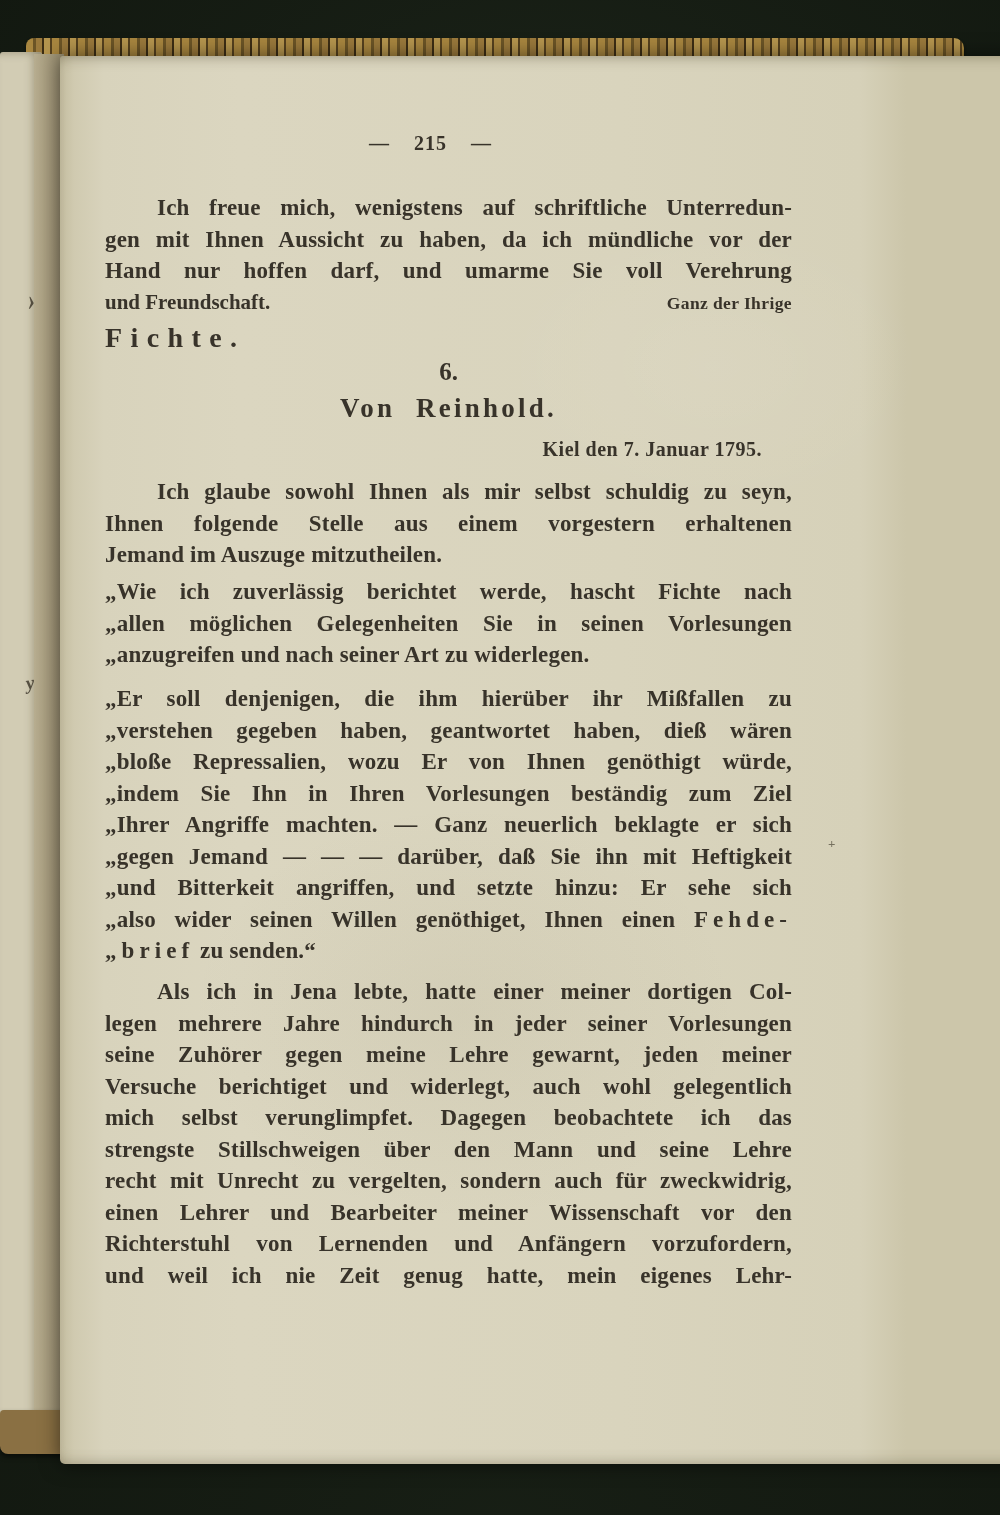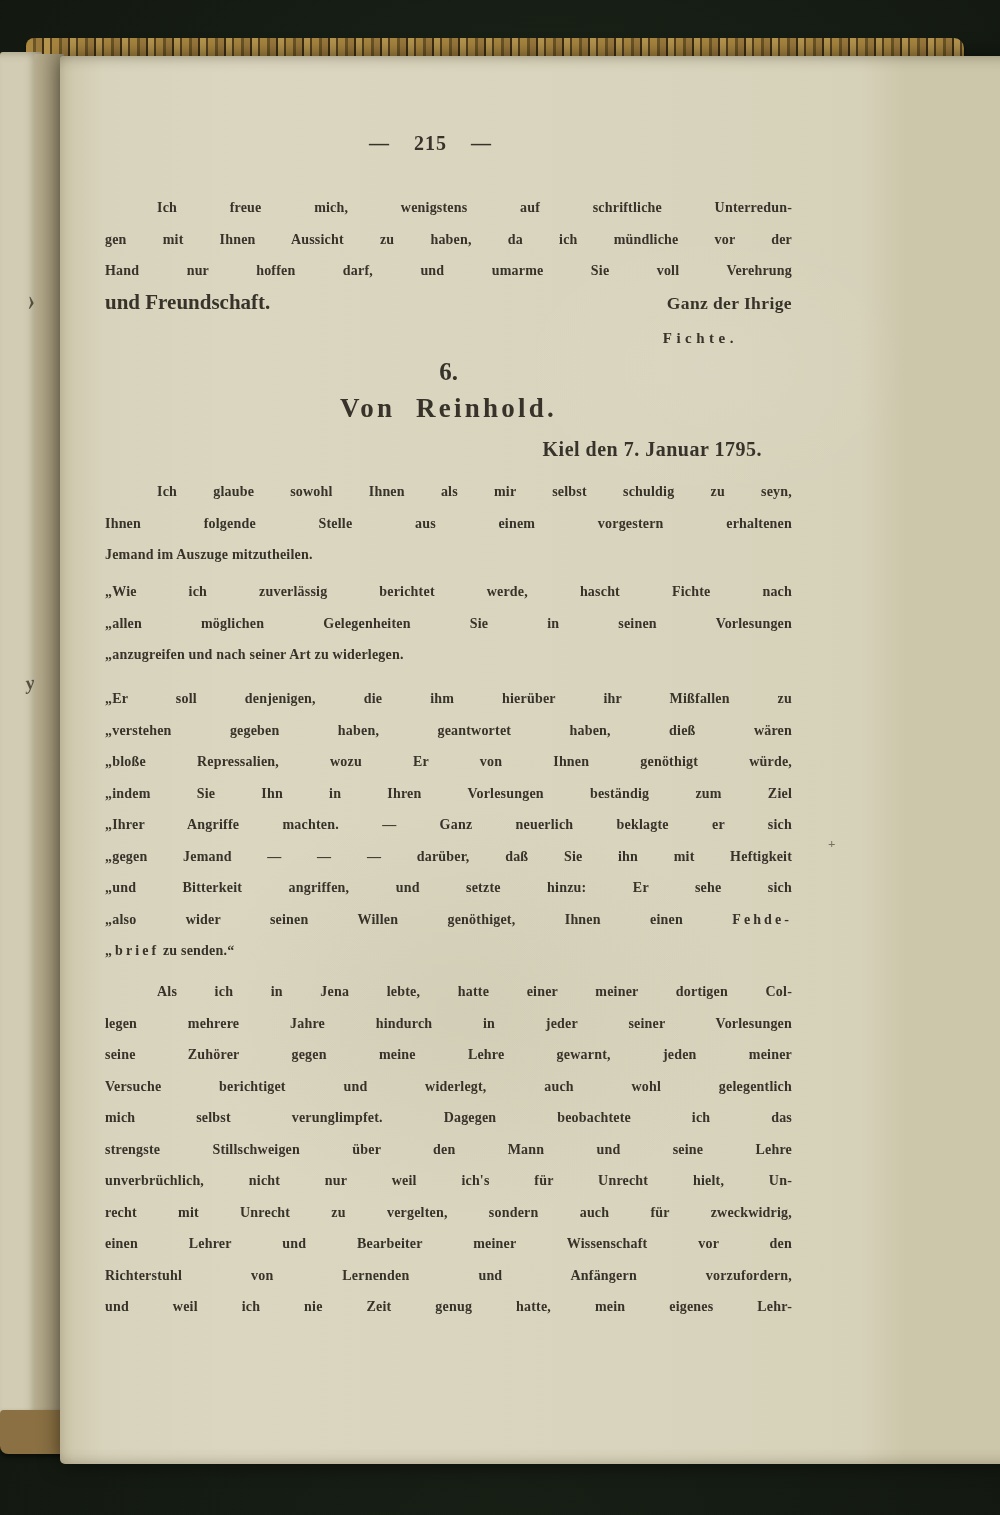--- a/index.html
+++ b/index.html
@@ -69,36 +69,36 @@
       radial-gradient(ellipse 340px 230px at 68% 22%, rgba(255,255,255,.06), transparent 65%),
       radial-gradient(ellipse 420px 320px at 42% 68%, rgba(120,110,80,.07), transparent 65%),
       linear-gradient(90deg,#c3bc9f 0,#d0cab0 14px,#d8d3bc 44px,#dbd6c0 180px,#d9d4bd 560px,#d6d1b9 800px,#ccc6aa 846px);
     box-shadow:0 0 20px rgba(0,0,0,.55), inset 0 10px 14px -10px rgba(90,80,55,.55), inset 0 -10px 14px -10px rgba(90,80,55,.45);
     color:#38332a;
     font-family:Liberation Serif, serif;
   }
   .block{position:absolute;left:45px;width:687px;}
   .line{
     display:block;height:31.5px;line-height:31.5px;
-    font-size:14px;font-weight:700;letter-spacing:.2px;
+    font-size:23px;font-weight:700;letter-spacing:.2px;
   }
   .just{text-align:justify;text-align-last:justify;}
   .indent{text-indent:52px;}
   .em{letter-spacing:.22em;}
   .lastline{display:flex;align-items:baseline;height:31.5px;line-height:31.5px;font-size:21px;font-weight:700;}
   .valediction{margin-left:auto;font-size:17.5px;letter-spacing:.4px;}
   .pageno{
     position:absolute;left:45px;top:72px;width:687px;height:30px;line-height:30px;
     text-align:center;font-size:20px;font-weight:700;word-spacing:.9em;letter-spacing:1px;
     transform:translateX(-18px);
   }
   .signature{
     position:absolute;left:45px;top:266px;width:687px;height:32px;line-height:32px;
-    text-align:right;padding-right:54px;box-sizing:border-box;
-    font-size:15px;font-weight:700;letter-spacing:.3em;
+    padding-right:54px;box-sizing:border-box;
+    font-size:28px;font-weight:700;letter-spacing:.3em;
   }
   .section-no{
     position:absolute;left:45px;top:299px;width:687px;height:33px;line-height:33px;
     text-align:center;font-size:25px;font-weight:700;
   }
   .section-title{
     position:absolute;left:45px;top:334px;width:687px;height:36px;line-height:36px;
     text-align:center;font-size:27px;font-weight:700;letter-spacing:.12em;word-spacing:.4em;
   }
   .dateline{
@@ -175,21 +175,20 @@
       <span class="line"><span class="em">„brief</span><span> zu senden.“</span></span>
     </div>
 
     <div class="block p-para3">
       <span class="line just indent">Als ich in Jena lebte, hatte einer meiner dortigen Col-</span>
       <span class="line just">legen mehrere Jahre hindurch in jeder seiner Vorlesungen</span>
       <span class="line just">seine Zuhörer gegen meine Lehre gewarnt, jeden meiner</span>
       <span class="line just">Versuche berichtiget und widerlegt, auch wohl gelegentlich</span>
       <span class="line just">mich selbst verunglimpfet. Dagegen beobachtete ich das</span>
       <span class="line just">strengste Stillschweigen über den Mann und seine Lehre</span>
-      <span class="line just">unverbrüchlich, nicht nur weil ich's für Unrecht hielt, Un-</span>
       <span class="line just">recht mit Unrecht zu vergelten, sondern auch für zweckwidrig,</span>
       <span class="line just">einen Lehrer und Bearbeiter meiner Wissenschaft vor den</span>
       <span class="line just">Richterstuhl von Lernenden und Anfängern vorzufordern,</span>
       <span class="line just">und weil ich nie Zeit genug hatte, mein eigenes Lehr-</span>
     </div>
 
   </div>
 
   <span class="mark mark1">›</span>
   <span class="mark mark2">y</span>

